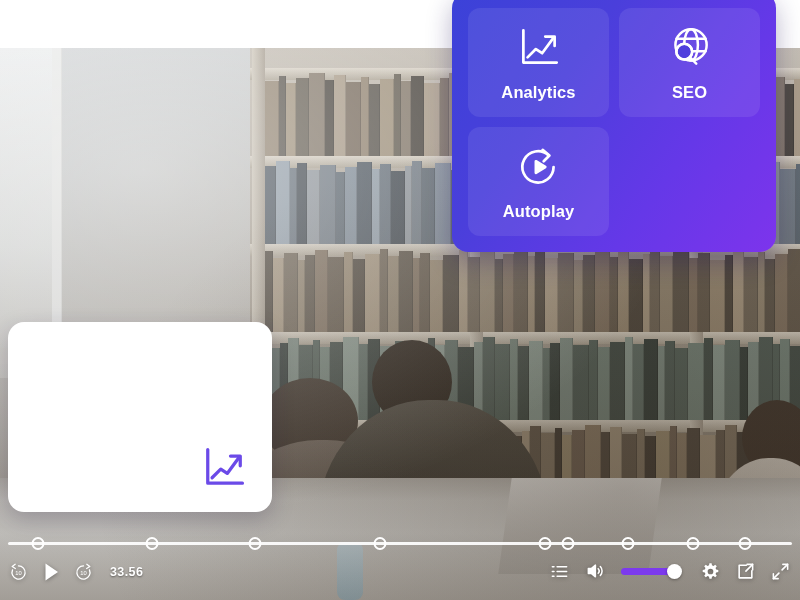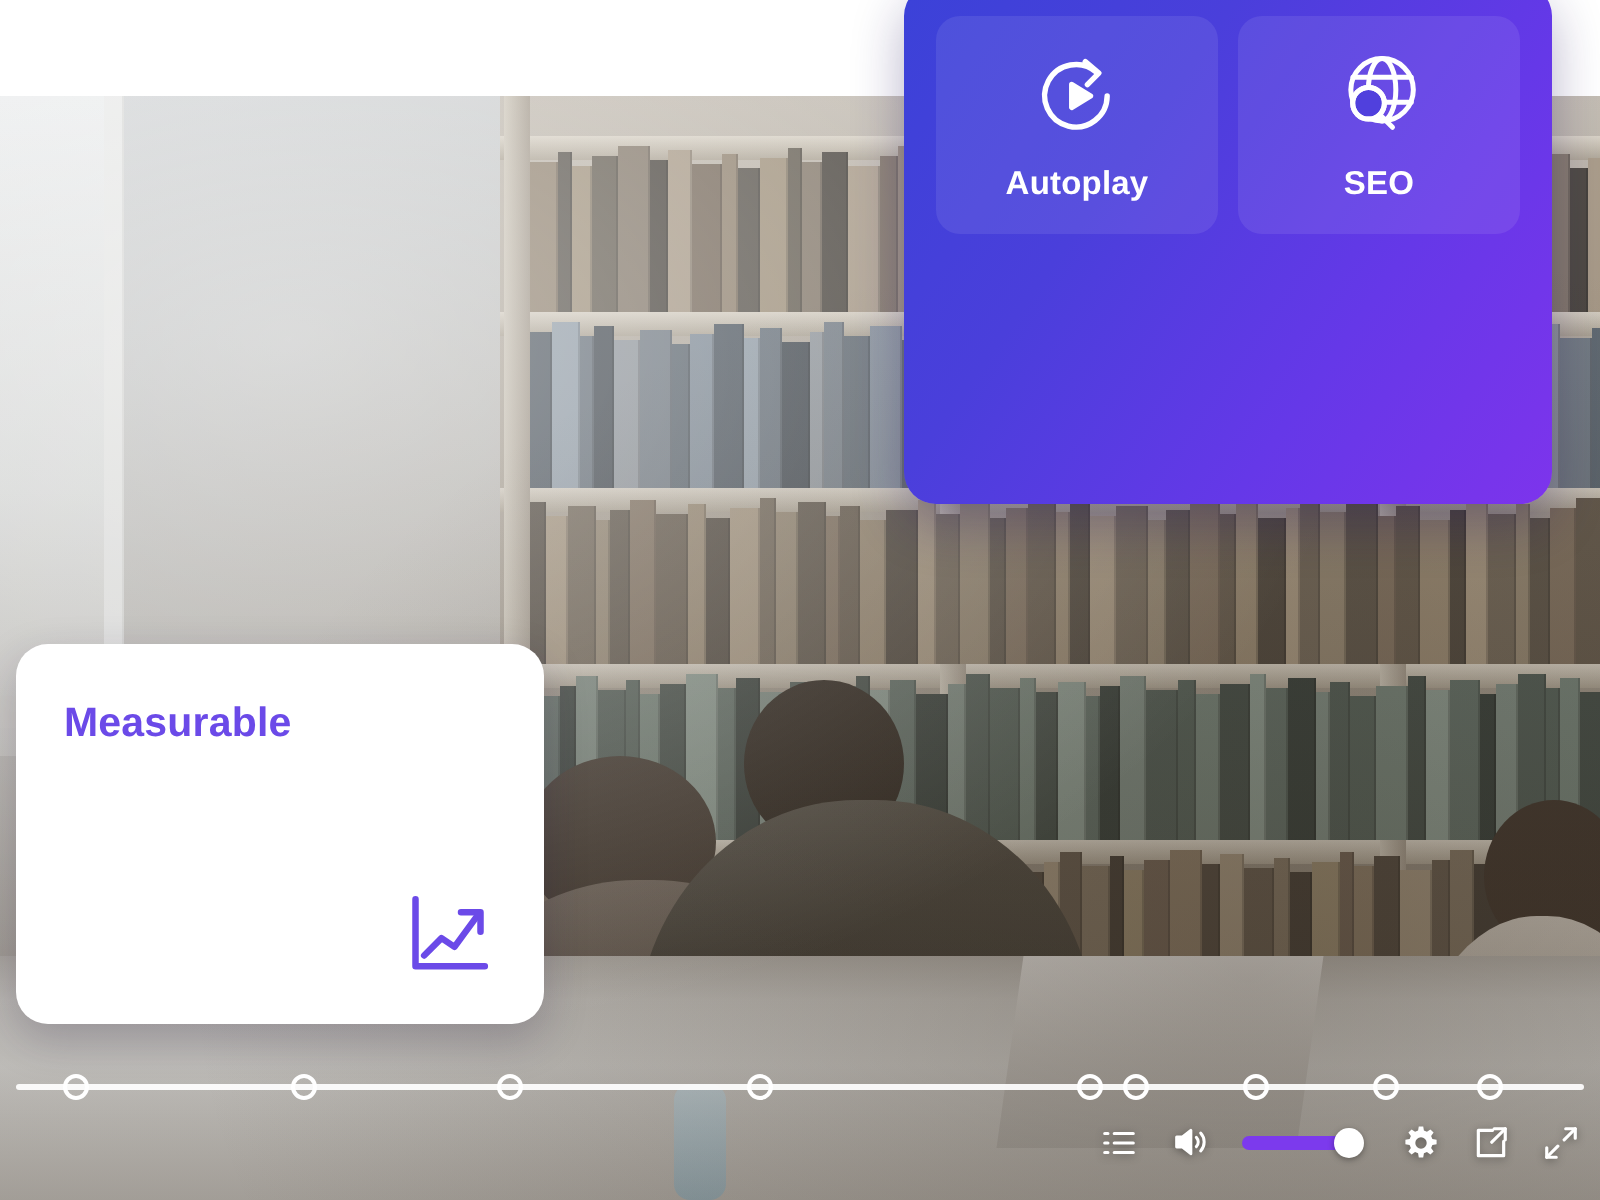--- a/index.html
+++ b/index.html
@@ -493,51 +493,61 @@
     <div class="pl table-top"></div>
 
     <div class="pl" style="left:505px;top:430px;width:150px;height:96px;background:linear-gradient(180deg,#e3e1de,#b9b6b1);transform:skewX(-8deg);"></div>
     <div class="pl" style="left:337px;top:494px;width:26px;height:58px;border-radius:8px;background:linear-gradient(180deg,#cfe0e8,#9fb6c0);"></div>
 
     <div class="pl photo-grade"></div>
   </div>
 
   <div id="feature-panel">
 
-
     <div class="feature-tile">
       <span class="ficon">
         <svg viewBox="0 0 48 48" width="50" height="50" fill="none" stroke="#ffffff" stroke-width="2.6" stroke-linecap="round" stroke-linejoin="round">
-          <path d="M38 24 A15 15 0 1 1 33 12.7"></path>
-          <path d="M27.5 7.5 L34 13 L28.5 18.5"></path>
-          <path d="M21 18.5 L30 24 L21 29.5 Z" fill="#ffffff"></path>
-        </svg>
-      </span>
-      <span class="flabel">Autoplay</span>
+          <path d="M9 7 V38 H41"></path>
+          <path d="M13 33 L21 25 L27 29 L38 14"></path>
+          <path d="M30 13 H39 V22"></path>
+        </svg>
+      </span>
+      <span class="flabel">Analytics</span>
     </div>
 
     <div class="feature-tile">
       <span class="ficon">
         <svg viewBox="0 0 48 48" width="50" height="50" fill="none" stroke="#ffffff" stroke-width="2.4" stroke-linecap="round" stroke-linejoin="round">
           <circle cx="25" cy="21" r="15"></circle>
           <ellipse cx="25" cy="21" rx="6.6" ry="15"></ellipse>
           <path d="M11 15 H39 M11 27 H39"></path>
           <circle cx="18.5" cy="27.5" r="7.6" fill="#5040dd"></circle>
           <circle cx="18.5" cy="27.5" r="7.6"></circle>
           <path d="M24.2 33.2 L30 39"></path>
         </svg>
       </span>
       <span class="flabel">SEO</span>
     </div>
 
+    <div class="feature-tile">
+      <span class="ficon">
+        <svg viewBox="0 0 48 48" width="50" height="50" fill="none" stroke="#ffffff" stroke-width="2.6" stroke-linecap="round" stroke-linejoin="round">
+          <path d="M38 24 A15 15 0 1 1 33 12.7"></path>
+          <path d="M27.5 7.5 L34 13 L28.5 18.5"></path>
+          <path d="M21 18.5 L30 24 L21 29.5 Z" fill="#ffffff"></path>
+        </svg>
+      </span>
+      <span class="flabel">Autoplay</span>
+    </div>
+
   </div>
 
   <div id="measurable-card">
     <div class="mtitle">
-      <span>Measurable</span><br>
+      <br>
     </div>
     <span class="micon">
       <svg viewBox="0 0 48 48" width="52" height="52" fill="none" stroke="#6b4ae8" stroke-width="3" stroke-linecap="round" stroke-linejoin="round">
         <path d="M9 7 V38 H41"></path>
         <path d="M13 33 L21 25 L27 29 L38 14"></path>
         <path d="M30 13 H39 V22"></path>
       </svg>
     </span>
   </div>
 
@@ -548,20 +558,46 @@
         <span class="chapter-dot" style="left: 18.3673%;"></span>
         <span class="chapter-dot" style="left: 31.5051%;"></span>
         <span class="chapter-dot" style="left: 47.449%;"></span>
         <span class="chapter-dot" style="left: 68.4949%;"></span>
         <span class="chapter-dot" style="left: 71.4286%;"></span>
         <span class="chapter-dot" style="left: 79.0816%;"></span>
         <span class="chapter-dot" style="left: 87.3724%;"></span>
         <span class="chapter-dot" style="left: 94.0051%;"></span>
       </div>
 
+    <div id="controls-left">
+
+      <span class="ctl">
+        <svg viewBox="0 0 24 24" width="21" height="21" fill="none" stroke="#ffffff" stroke-width="1.5" stroke-linecap="round" stroke-linejoin="round">
+          <path d="M12 4.5 A7.5 7.5 0 1 1 5.2 9"></path>
+          <path d="M8.2 2.6 L4.8 5.2 L8.4 7.4"></path>
+          <text x="12" y="15.2" font-size="6.6" fill="#ffffff" stroke="none" text-anchor="middle" font-family="Liberation Sans, sans-serif">10</text>
+        </svg>
+      </span>
+
+      <span class="ctl">
+        <svg viewBox="0 0 24 24" width="24" height="24" fill="#ffffff" stroke="none">
+          <path d="M6.5 3.5 L19 12 L6.5 20.5 Z"></path>
+        </svg>
+      </span>
+
+      <span class="ctl">
+        <svg viewBox="0 0 24 24" width="21" height="21" fill="none" stroke="#ffffff" stroke-width="1.5" stroke-linecap="round" stroke-linejoin="round">
+          <path d="M12 4.5 A7.5 7.5 0 1 0 18.8 9"></path>
+          <path d="M15.8 2.6 L19.2 5.2 L15.6 7.4"></path>
+          <text x="12" y="15.2" font-size="6.6" fill="#ffffff" stroke="none" text-anchor="middle" font-family="Liberation Sans, sans-serif">10</text>
+        </svg>
+      </span>
+
+      <span id="time-display">33.56</span>
+    </div>
 
     <div id="controls-right">
 
       <span class="ctl">
         <svg viewBox="0 0 24 24" width="19" height="19" fill="none" stroke="#ffffff" stroke-width="2" stroke-linecap="round">
           <path d="M9 6 H21 M9 12 H21 M9 18 H21"></path>
           <path d="M3 6 H5 M3 12 H5 M3 18 H5"></path>
         </svg>
       </span>
 

